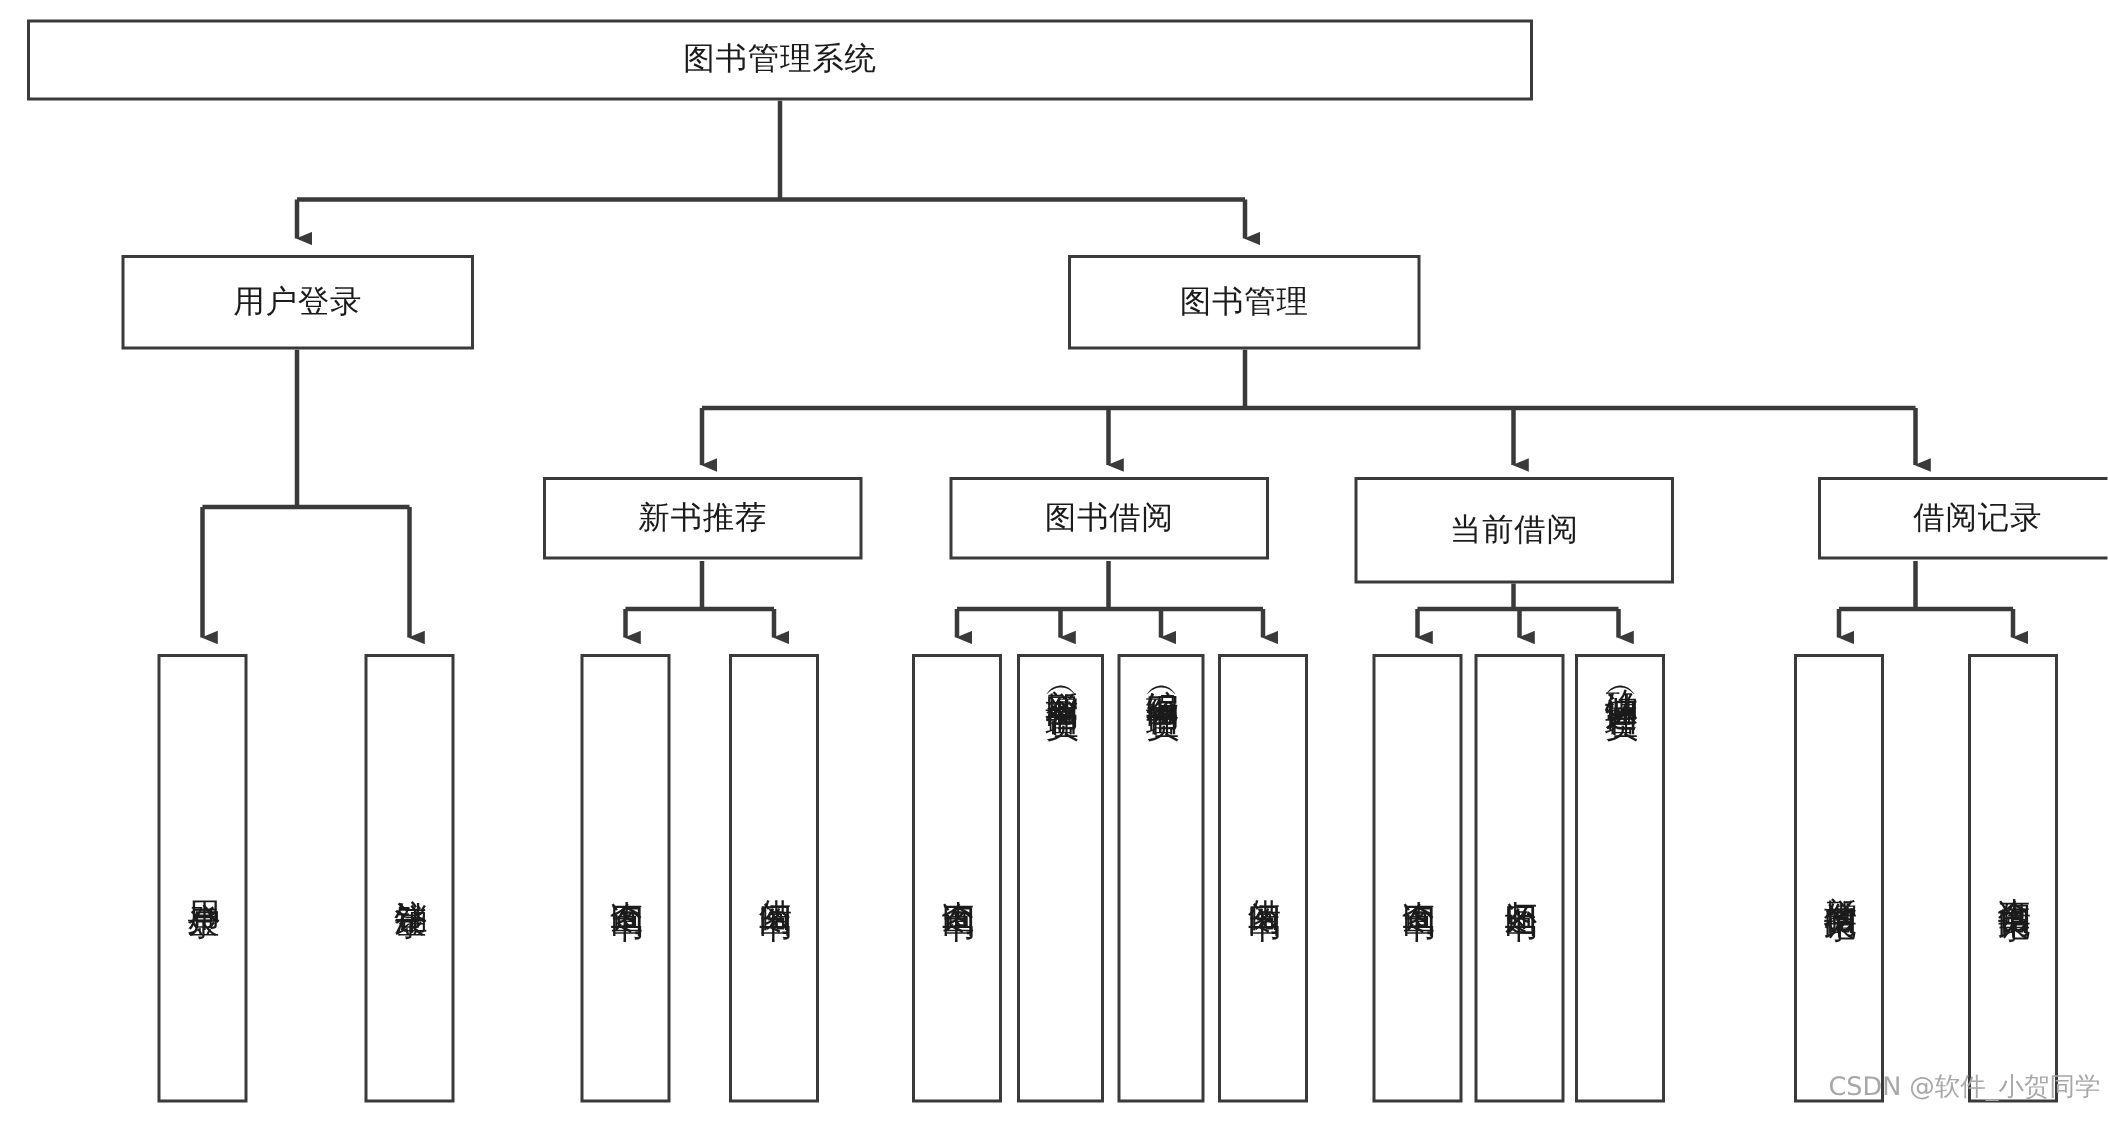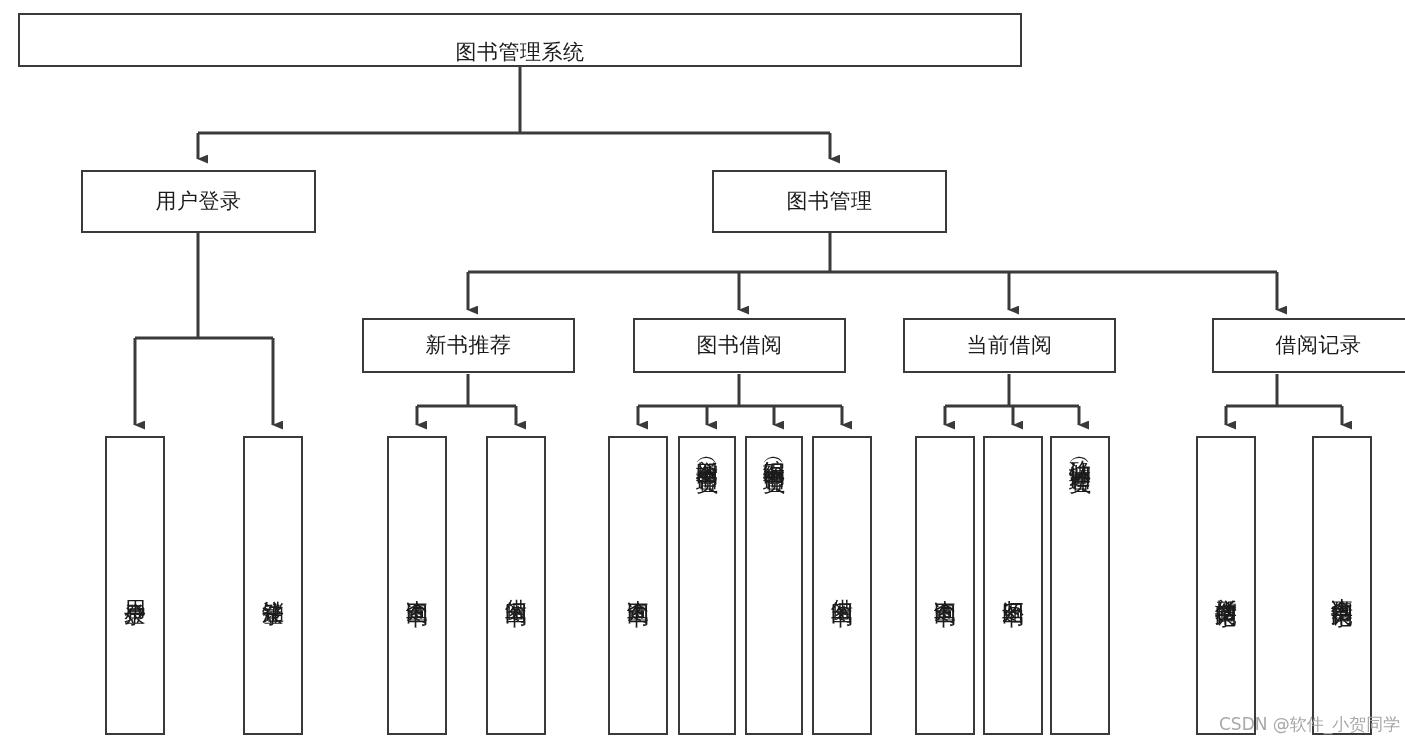--- a/index.html
+++ b/index.html
@@ -133,38 +133,38 @@
     </g>
 
     <g>
       <line x1="1277" y1="374" x2="1277" y2="406" stroke="#3a3a3a" stroke-width="3"></line>
       <line x1="1226" y1="406" x2="1342" y2="406" stroke="#3a3a3a" stroke-width="3"></line>
       <line x1="1226" y1="406" x2="1226" y2="425" stroke="#3a3a3a" stroke-width="3" marker-end="url(#arrowhead)"></line>
       <line x1="1342" y1="406" x2="1342" y2="425" stroke="#3a3a3a" stroke-width="3" marker-end="url(#arrowhead)"></line>
     </g>
   </svg>
 
-  <div class="node horizontal" style="left:18px; top:13px; width:1004px; height:54px;align-items:flex-end;">
+  <div class="node horizontal" style="left:18px; top:13px; width:1004px; height:54px;">
     <span class="node-label">图书管理系统</span>
   </div>
 
   <div class="node horizontal" style="left:81px; top:170px; width:235px; height:63px;">
     <span class="node-label">用户登录</span>
   </div>
   <div class="node horizontal" style="left:362px; top:318px; width:213px; height:55px;">
     <span class="node-label">新书推荐</span>
   </div>
 
   <div class="node horizontal" style="left:712px; top:170px; width:235px; height:63px;">
     <span class="node-label">图书管理</span>
   </div>
   <div class="node horizontal" style="left:633px; top:318px; width:213px; height:55px;">
     <span class="node-label">图书借阅</span>
   </div>
-  <div class="node horizontal" style="left:903px; top:318px; width:213px; height:55px;">
+  <div class="node horizontal" style="left:903px; top:318px; width:213px; height:71px;">
     <span class="node-label">当前借阅</span>
   </div>
   <div class="node horizontal" style="left:1171px; top:318px; width:213px; height:55px;margin-left:41px;">
     <span class="node-label">借阅记录</span>
   </div>
 
   <div class="node vertical shift-mid" style="left:105px; top:436px; width:60px; height:299px;">
     <span class="node-label">用户登录</span>
   </div>
   <div class="node vertical shift-mid" style="left:243px; top:436px; width:60px; height:299px;">

